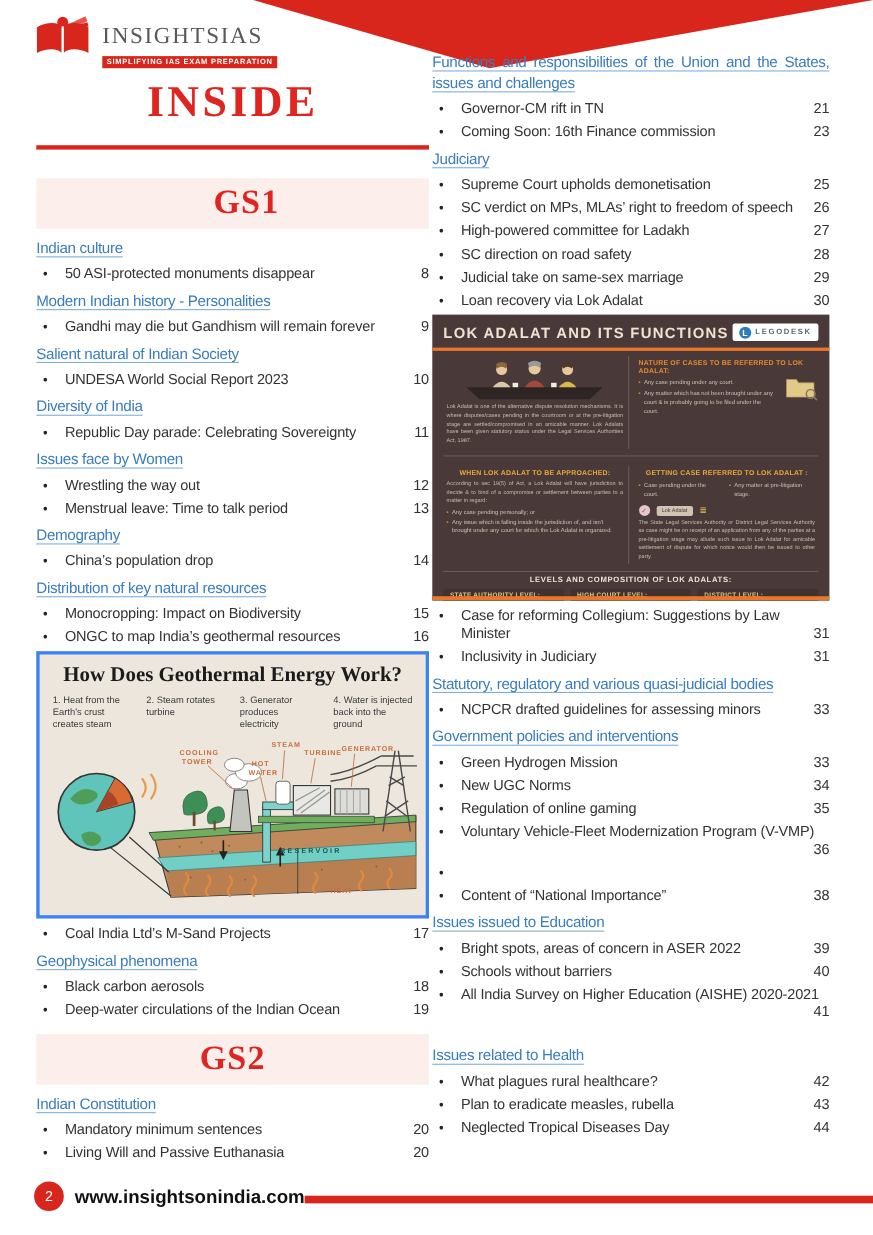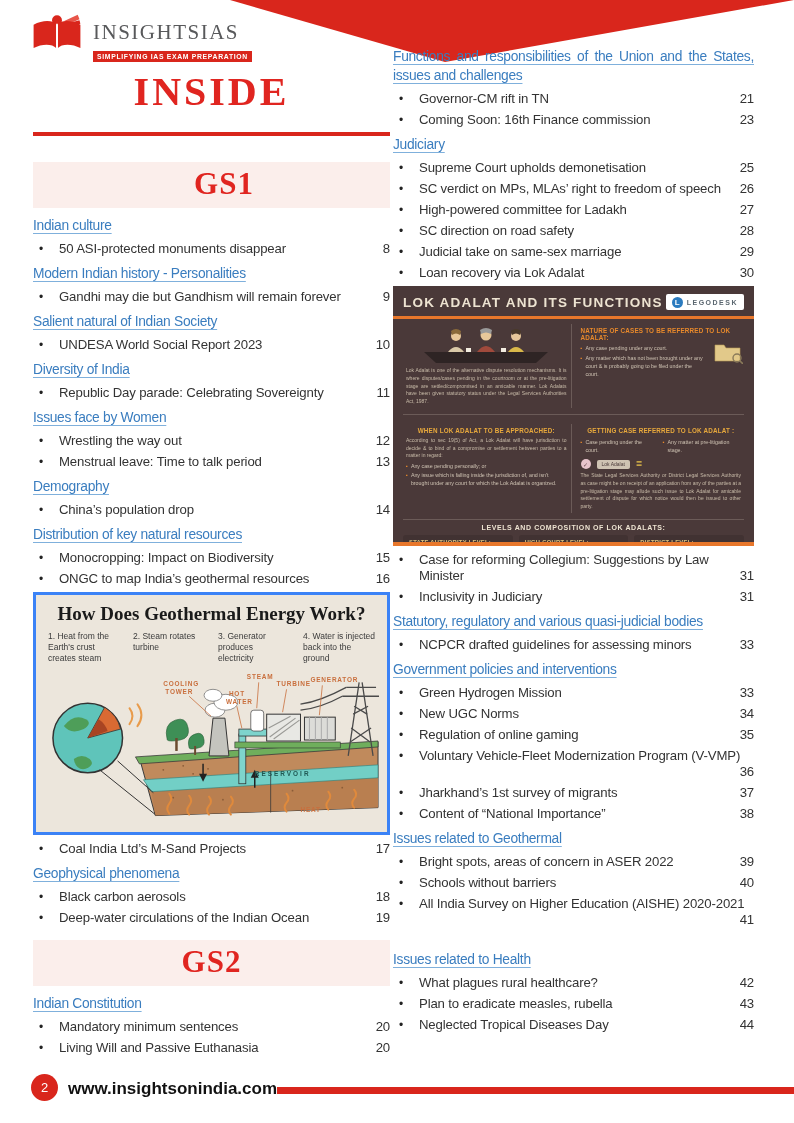--- a/index.html
+++ b/index.html
@@ -434,27 +434,26 @@
           <div class="toc-item">
             <span class="toc-bullet">•</span>
             <span class="toc-body">Regulation of online gaming<span class="toc-page">35</span></span>
           </div>
           <div class="toc-item">
             <span class="toc-bullet">•</span>
             <span class="toc-body">Voluntary Vehicle-Fleet Modernization Program (V-VMP)<span class="toc-page">36</span></span>
           </div>
           <div class="toc-item">
             <span class="toc-bullet">•</span>
-            <span class="toc-body">Jharkhand’s 1st survey of migrants<span class="toc-page">37</span></span>
           </div>
           <div class="toc-item">
             <span class="toc-bullet">•</span>
             <span class="toc-body">Content of “National Importance”<span class="toc-page">38</span></span>
           </div>
-          <div class="toc-heading">Issues related to Geothermal</div>
+          <div class="toc-heading">Issues issued to Education</div>
           <div class="toc-item">
             <span class="toc-bullet">•</span>
             <span class="toc-body">Bright spots, areas of concern in ASER 2022<span class="toc-page">39</span></span>
           </div>
           <div class="toc-item">
             <span class="toc-bullet">•</span>
             <span class="toc-body">Schools without barriers<span class="toc-page">40</span></span>
           </div>
           <div class="toc-item">
             <span class="toc-bullet">•</span>

